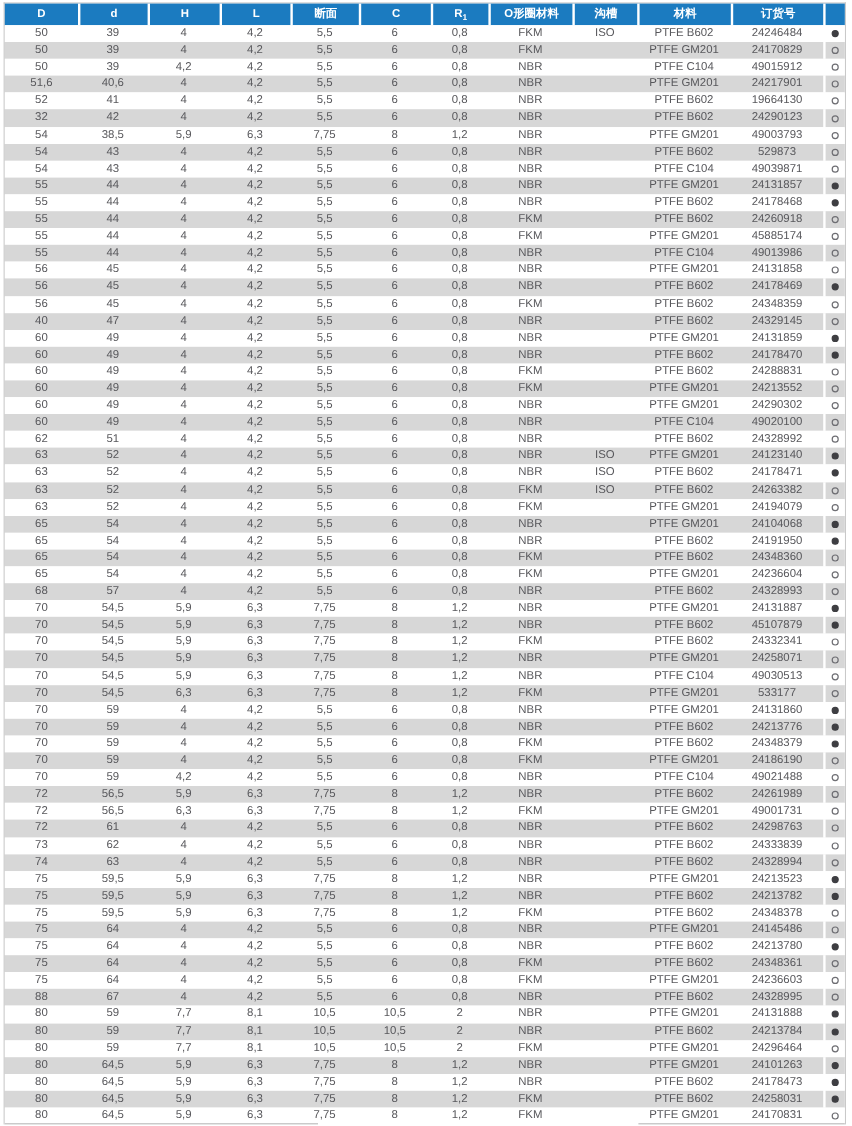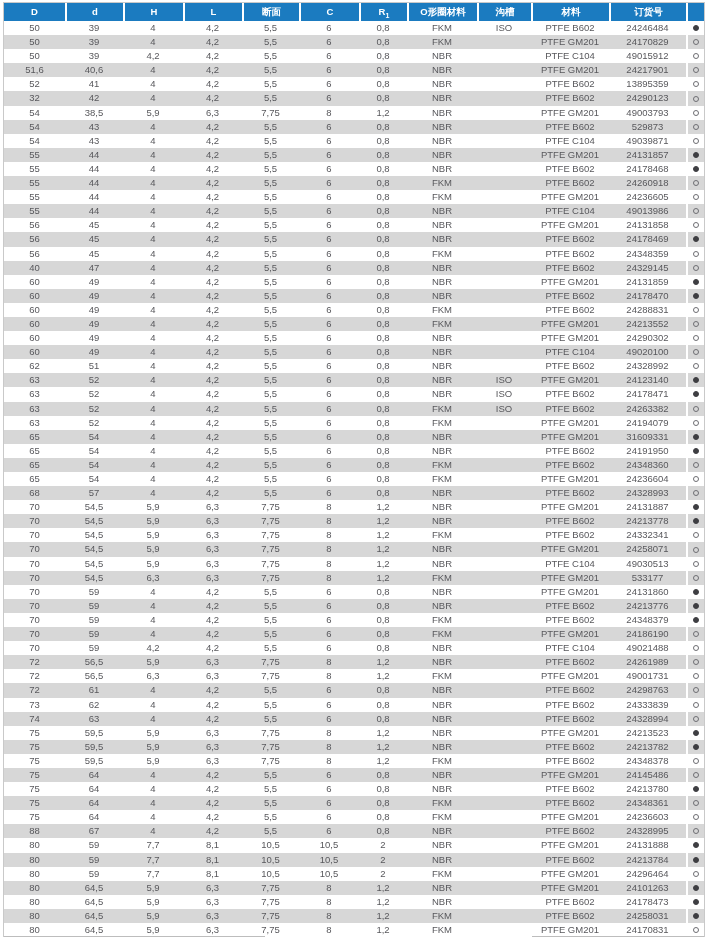--- a/index.html
+++ b/index.html
@@ -138,21 +138,21 @@
           <div class="td">52</div>
           <div class="td">41</div>
           <div class="td">4</div>
           <div class="td">4,2</div>
           <div class="td">5,5</div>
           <div class="td">6</div>
           <div class="td">0,8</div>
           <div class="td">NBR</div>
           <div class="td"></div>
           <div class="td">PTFE B602</div>
-          <div class="td">13895359</div>
+          <div class="td">19664130</div>
           <div class="td dotcell">
             <span class="dot open"></span>
           </div>
         </div>
         <div class="grid-row stripe">
           <div class="td">32</div>
           <div class="td">42</div>
           <div class="td">4</div>
           <div class="td">4,2</div>
           <div class="td">5,5</div>
@@ -266,21 +266,21 @@
           <div class="td">55</div>
           <div class="td">44</div>
           <div class="td">4</div>
           <div class="td">4,2</div>
           <div class="td">5,5</div>
           <div class="td">6</div>
           <div class="td">0,8</div>
           <div class="td">FKM</div>
           <div class="td"></div>
           <div class="td">PTFE GM201</div>
-          <div class="td">24236605</div>
+          <div class="td">45885174</div>
           <div class="td dotcell">
             <span class="dot open"></span>
           </div>
         </div>
         <div class="grid-row stripe">
           <div class="td">55</div>
           <div class="td">44</div>
           <div class="td">4</div>
           <div class="td">4,2</div>
           <div class="td">5,5</div>
@@ -538,21 +538,21 @@
           <div class="td">65</div>
           <div class="td">54</div>
           <div class="td">4</div>
           <div class="td">4,2</div>
           <div class="td">5,5</div>
           <div class="td">6</div>
           <div class="td">0,8</div>
           <div class="td">NBR</div>
           <div class="td"></div>
           <div class="td">PTFE GM201</div>
-          <div class="td">31609331</div>
+          <div class="td">24104068</div>
           <div class="td dotcell">
             <span class="dot filled"></span>
           </div>
         </div>
         <div class="grid-row">
           <div class="td">65</div>
           <div class="td">54</div>
           <div class="td">4</div>
           <div class="td">4,2</div>
           <div class="td">5,5</div>
@@ -634,21 +634,21 @@
           <div class="td">70</div>
           <div class="td">54,5</div>
           <div class="td">5,9</div>
           <div class="td">6,3</div>
           <div class="td">7,75</div>
           <div class="td">8</div>
           <div class="td">1,2</div>
           <div class="td">NBR</div>
           <div class="td"></div>
           <div class="td">PTFE B602</div>
-          <div class="td">24213778</div>
+          <div class="td">45107879</div>
           <div class="td dotcell">
             <span class="dot filled"></span>
           </div>
         </div>
         <div class="grid-row">
           <div class="td">70</div>
           <div class="td">54,5</div>
           <div class="td">5,9</div>
           <div class="td">6,3</div>
           <div class="td">7,75</div>

